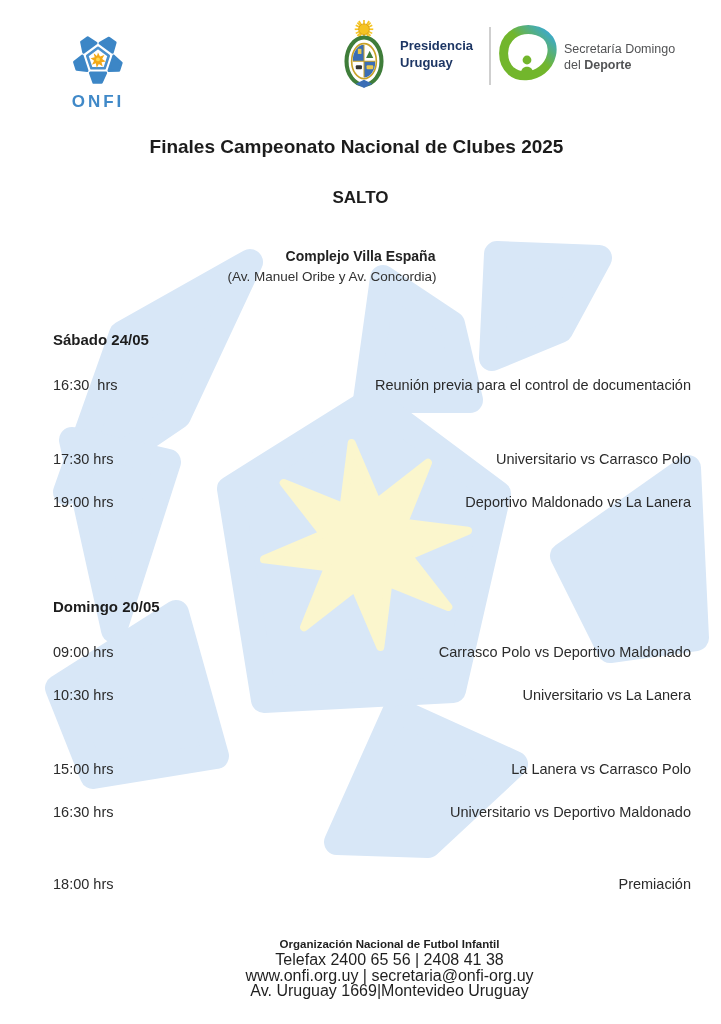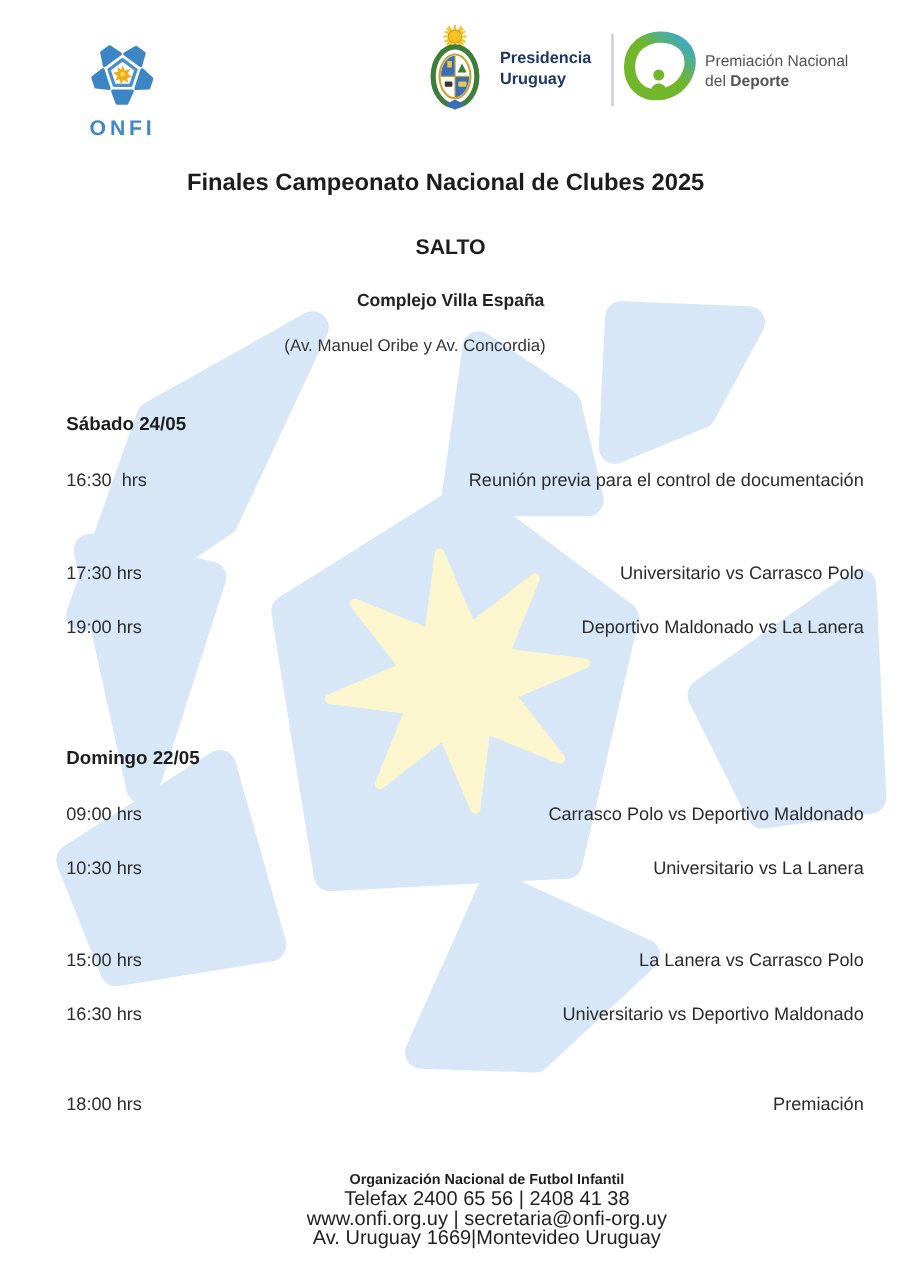--- a/index.html
+++ b/index.html
@@ -17,21 +17,21 @@
   .coat{left:335px;top:20px;}
   .presidencia{left:400px;top:37px;font-size:13px;font-weight:bold;color:#1d3664;line-height:17px;}
   .hdr-divider{left:489px;top:27px;width:2px;height:58px;background:#cfcfcf;}
   .snd-logo{left:497px;top:23px;}
   .snd-text{left:564px;top:41px;font-size:12.5px;color:#525355;line-height:16px;}
   .snd-text b{font-weight:bold;}
 
   
   .title{left:0;top:136px;width:713px;text-align:center;font-size:19px;font-weight:bold;color:#1c1c1c;}
   .subtitle{left:0;top:188px;width:721px;text-align:center;font-size:17px;font-weight:bold;color:#1c1c1c;}
-  .venue{left:0;top:232px;width:721px;text-align:center;font-size:14px;font-weight:bold;color:#222;}
+  .venue{left:0;top:248px;width:721px;text-align:center;font-size:14px;font-weight:bold;color:#222;}
   .address{left:0;top:269px;width:664px;text-align:center;font-size:13.5px;color:#333;}
 
   
   .day{left:53px;font-size:15px;font-weight:bold;color:#1d1d1d;}
   .row{left:53px;right:30px;display:flex;font-size:14.5px;color:#2b2b2b;}
   .row .time{flex:0 0 88px;white-space:pre;}
   .row .desc{flex:1;text-align:right;}
 
   
   .footer{left:0;top:936px;width:721px;text-align:center;color:#1f1f1f;padding-left:29px;}
@@ -136,21 +136,21 @@
           <stop offset="1" stop-color="#35a8e0"></stop>
         </linearGradient>
       </defs>
       <path d="M14,47 C4,38 4,20 15,11 C27,2 45,5 52,15 C58,24 55,38 45,46 C36,53 22,54 14,47 Z" fill="none" stroke="url(#sndgrad)" stroke-width="9" stroke-linecap="round"></path>
       <circle cx="30" cy="36" r="4.4" fill="#72b62c"></circle>
       <path d="M24,48 C25,41 35,41 36,48" fill="#72b62c"></path>
     </svg>
   </div>
 
   <div class="layer snd-text">
-    <div>Premiación Nacional</div>
+    <div>Secretaría Domingo</div>
     <div><span>del </span><b>Deporte</b></div>
   </div>
 
   <div class="layer title">Finales Campeonato Nacional de Clubes 2025</div>
   <div class="layer subtitle">SALTO</div>
   <div class="layer venue">Complejo Villa España</div>
   <div class="layer address">(Av. Manuel Oribe y Av. Concordia)</div>
 
   <div class="layer day" style="top:331px">Sábado 24/05</div>
 
@@ -160,21 +160,21 @@
   </div>
   <div class="layer row" style="top:451px">
     <span class="time">17:30 hrs</span>
     <span class="desc">Universitario vs Carrasco Polo</span>
   </div>
   <div class="layer row" style="top:494px">
     <span class="time">19:00 hrs</span>
     <span class="desc">Deportivo Maldonado vs La Lanera</span>
   </div>
 
-  <div class="layer day" style="top:598px">Domingo 22/05</div>
+  <div class="layer day" style="top:598px">Domingo 20/05</div>
 
   <div class="layer row" style="top:644px">
     <span class="time">09:00 hrs</span>
     <span class="desc">Carrasco Polo vs Deportivo Maldonado</span>
   </div>
   <div class="layer row" style="top:687px">
     <span class="time">10:30 hrs</span>
     <span class="desc">Universitario vs La Lanera</span>
   </div>
   <div class="layer row" style="top:761px">

